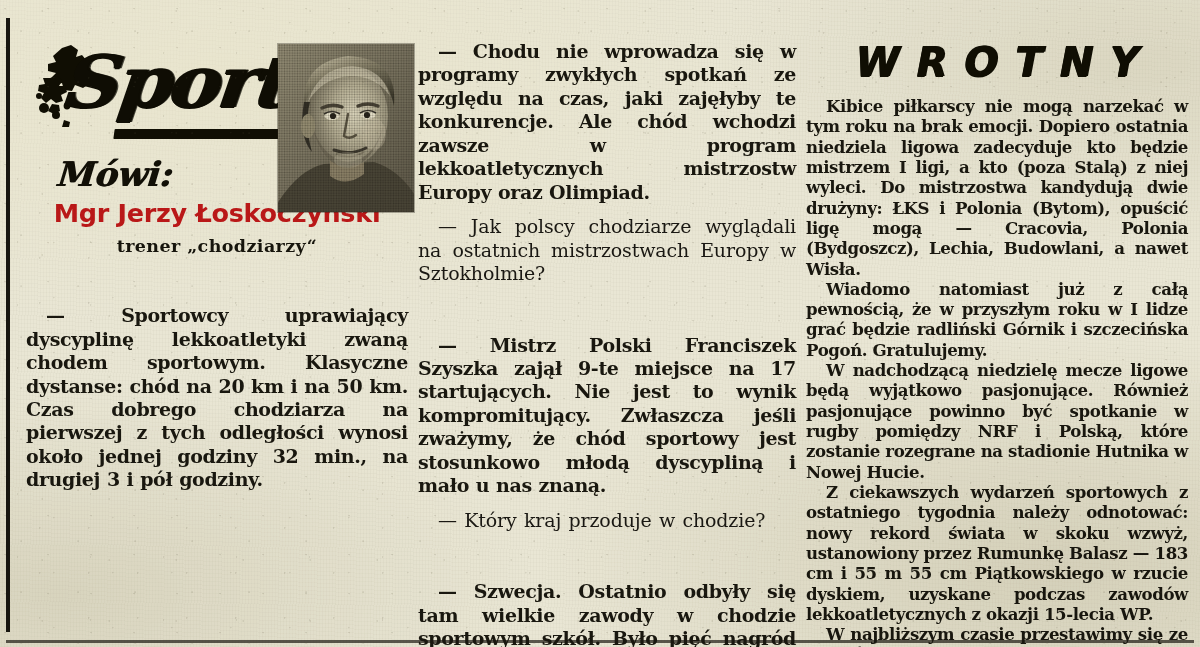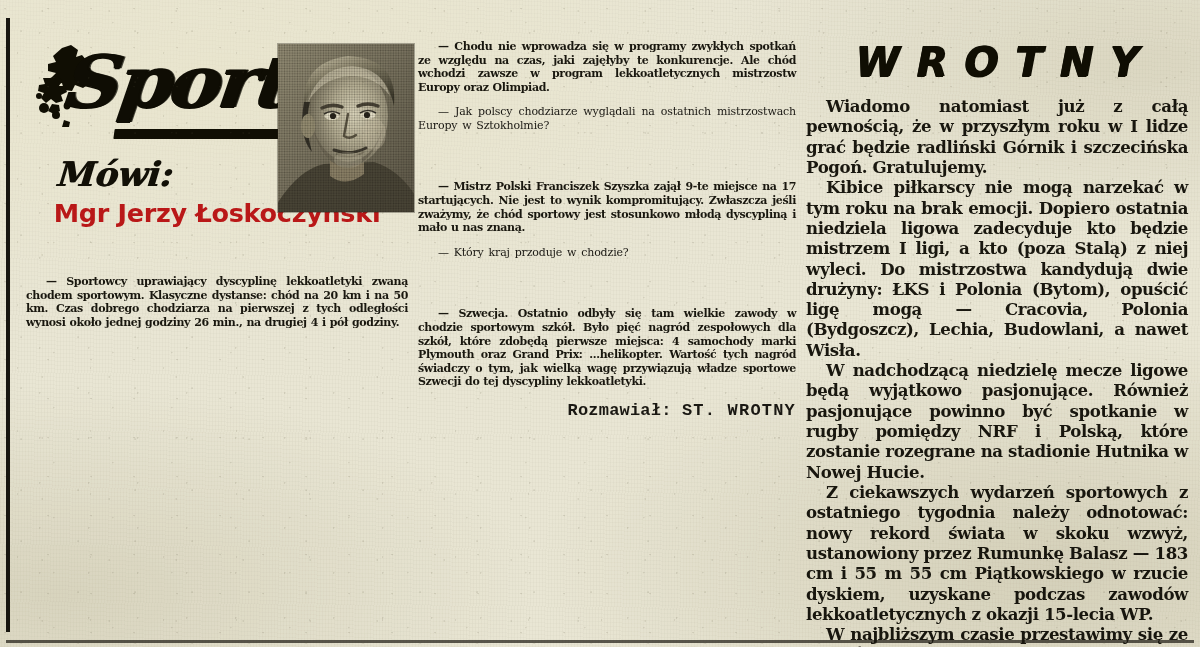--- a/index.html
+++ b/index.html
@@ -163,21 +163,21 @@
     font-weight: 700;
     font-size: 17.5px;
     text-align: center;
     color: #1a1810;
     letter-spacing: .4px;
   }
 
   
   .q, .a {
     margin-top: 11px;
-    font-size: 11px;
+    font-size: 19px;
     line-height: 1.235;
     text-indent: 20px;
     word-spacing: 0.5px;
     hyphens: manual;
   }
   .q {
     font-family: "DejaVu Serif", serif;
     font-weight: 400;
     letter-spacing: -0.15px;
     word-spacing: 1.5px;
@@ -311,41 +311,42 @@
           <ellipse cx="70" cy="116" rx="14" ry="8" fill="#c6c0a9" opacity=".3"></ellipse>
 
           <ellipse cx="30" cy="82" rx="7" ry="12" fill="#938c74"></ellipse>
         </svg>
         <div class="halftone"></div>
       </div>
     </div>
 
     <div class="mowi">Mówi:</div>
     <div class="trainer-name">Mgr Jerzy Łoskoczyński</div>
-
-    <div class="a">— Sportowcy uprawiający dyscyplinę lekkoatletyki zwaną chodem sportowym. Klasyczne dystanse: chód na 20 km i na 50 km. Czas dobrego chodziarza na pierwszej z tych odległości wynosi około jednej godziny 26 min., na drugiej 4 i pół godziny.</div>
+    <div class="trainer-role">trener „chodziarzy“</div>
+
+    <div class="a">— Sportowcy uprawiający dyscyplinę lekkoatletyki zwaną chodem sportowym. Klasyczne dystanse: chód na 20 km i na 50 km. Czas dobrego chodziarza na pierwszej z tych odległości wynosi około jednej godziny 32 min., na drugiej 3 i pół godziny.</div>
   </div>
 
   <div class="col" id="col2">
     <div class="a" style="margin-top:0">— Chodu nie wprowadza się w programy zwykłych spotkań ze względu na czas, jaki zajęłyby te konkurencje. Ale chód wchodzi zawsze w program lekkoatletycznych mistrzostw Europy oraz Olimpiad.</div>
     <div class="q">— Jak polscy chodziarze wyglądali na ostatnich mistrzostwach Europy w Sztokholmie?</div>
     <div class="a">— Mistrz Polski Franciszek Szyszka zajął 9-te miejsce na 17 startujących. Nie jest to wynik kompromitujący. Zwłaszcza jeśli zważymy, że chód sportowy jest stosunkowo młodą dyscypliną i mało u nas znaną.</div>
     <div class="q">— Który kraj przoduje w chodzie?</div>
     <div class="a">— Szwecja. Ostatnio odbyły się tam wielkie zawody w chodzie sportowym szkół. Było pięć nagród zespołowych dla szkół, które zdobędą pierwsze miejsca: 4 samochody marki Plymouth oraz Grand Prix: ...helikopter. Wartość tych nagród świadczy o tym, jak wielką wagę przywiązują władze sportowe Szwecji do tej dyscypliny lekkoatletyki.</div>
     <div class="byline">
       <span>Rozmawiał:</span>
       <span class="who">ST. WROTNY</span>
     </div>
   </div>
 
   <div class="col" id="col3">
     <div class="kronika">WROTNY</div>
     <div class="kronika-body">
+      <p>Kibice piłkarscy nie mogą narzekać w tym roku na brak emocji. Dopiero ostatnia niedziela ligowa zadecyduje kto będzie mistrzem I ligi, a kto (poza Stalą) z niej wyleci. Do mistrzostwa kandydują dwie drużyny: ŁKS i Polonia (Bytom), opuścić ligę mogą — Cracovia, Polonia (Bydgoszcz), Lechia, Budowlani, a nawet Wisła.</p>
       <p>Wiadomo natomiast już z całą pewnością, że w przyszłym roku w I lidze grać będzie radliński Górnik i szczecińska Pogoń. Gratulujemy.</p>
-      <p>Kibice piłkarscy nie mogą narzekać w tym roku na brak emocji. Dopiero ostatnia niedziela ligowa zadecyduje kto będzie mistrzem I ligi, a kto (poza Stalą) z niej wyleci. Do mistrzostwa kandydują dwie drużyny: ŁKS i Polonia (Bytom), opuścić ligę mogą — Cracovia, Polonia (Bydgoszcz), Lechia, Budowlani, a nawet Wisła.</p>
       <p>W nadchodzącą niedzielę mecze ligowe będą wyjątkowo pasjonujące. Również pasjonujące powinno być spotkanie w rugby pomiędzy NRF i Polską, które zostanie rozegrane na stadionie Hutnika w Nowej Hucie.</p>
       <p>Z ciekawszych wydarzeń sportowych z ostatniego tygodnia należy odnotować: nowy rekord świata w skoku wzwyż, ustanowiony przez Rumunkę Balasz — 183 cm i 55 m 55 cm Piątkowskiego w rzucie dyskiem, uzyskane podczas zawodów lekkoatletycznych z okazji 15-lecia WP.</p>
       <p>W najbliższym czasie przestawimy się ze sportów letnich na zimowe. Rozpoczęli już treningi łyżwiarze i hokeiści na sztucznych lodowiskach, a narciarze korzystając z wczesnych w tym roku opadów śnieżnych, również przystąpili w ostatnich dniach do pracy.</p>
     </div>
   </div>
 
   <div id="paper-texture"></div>
   <div id="paper-speckle"></div>
 </div>
 

